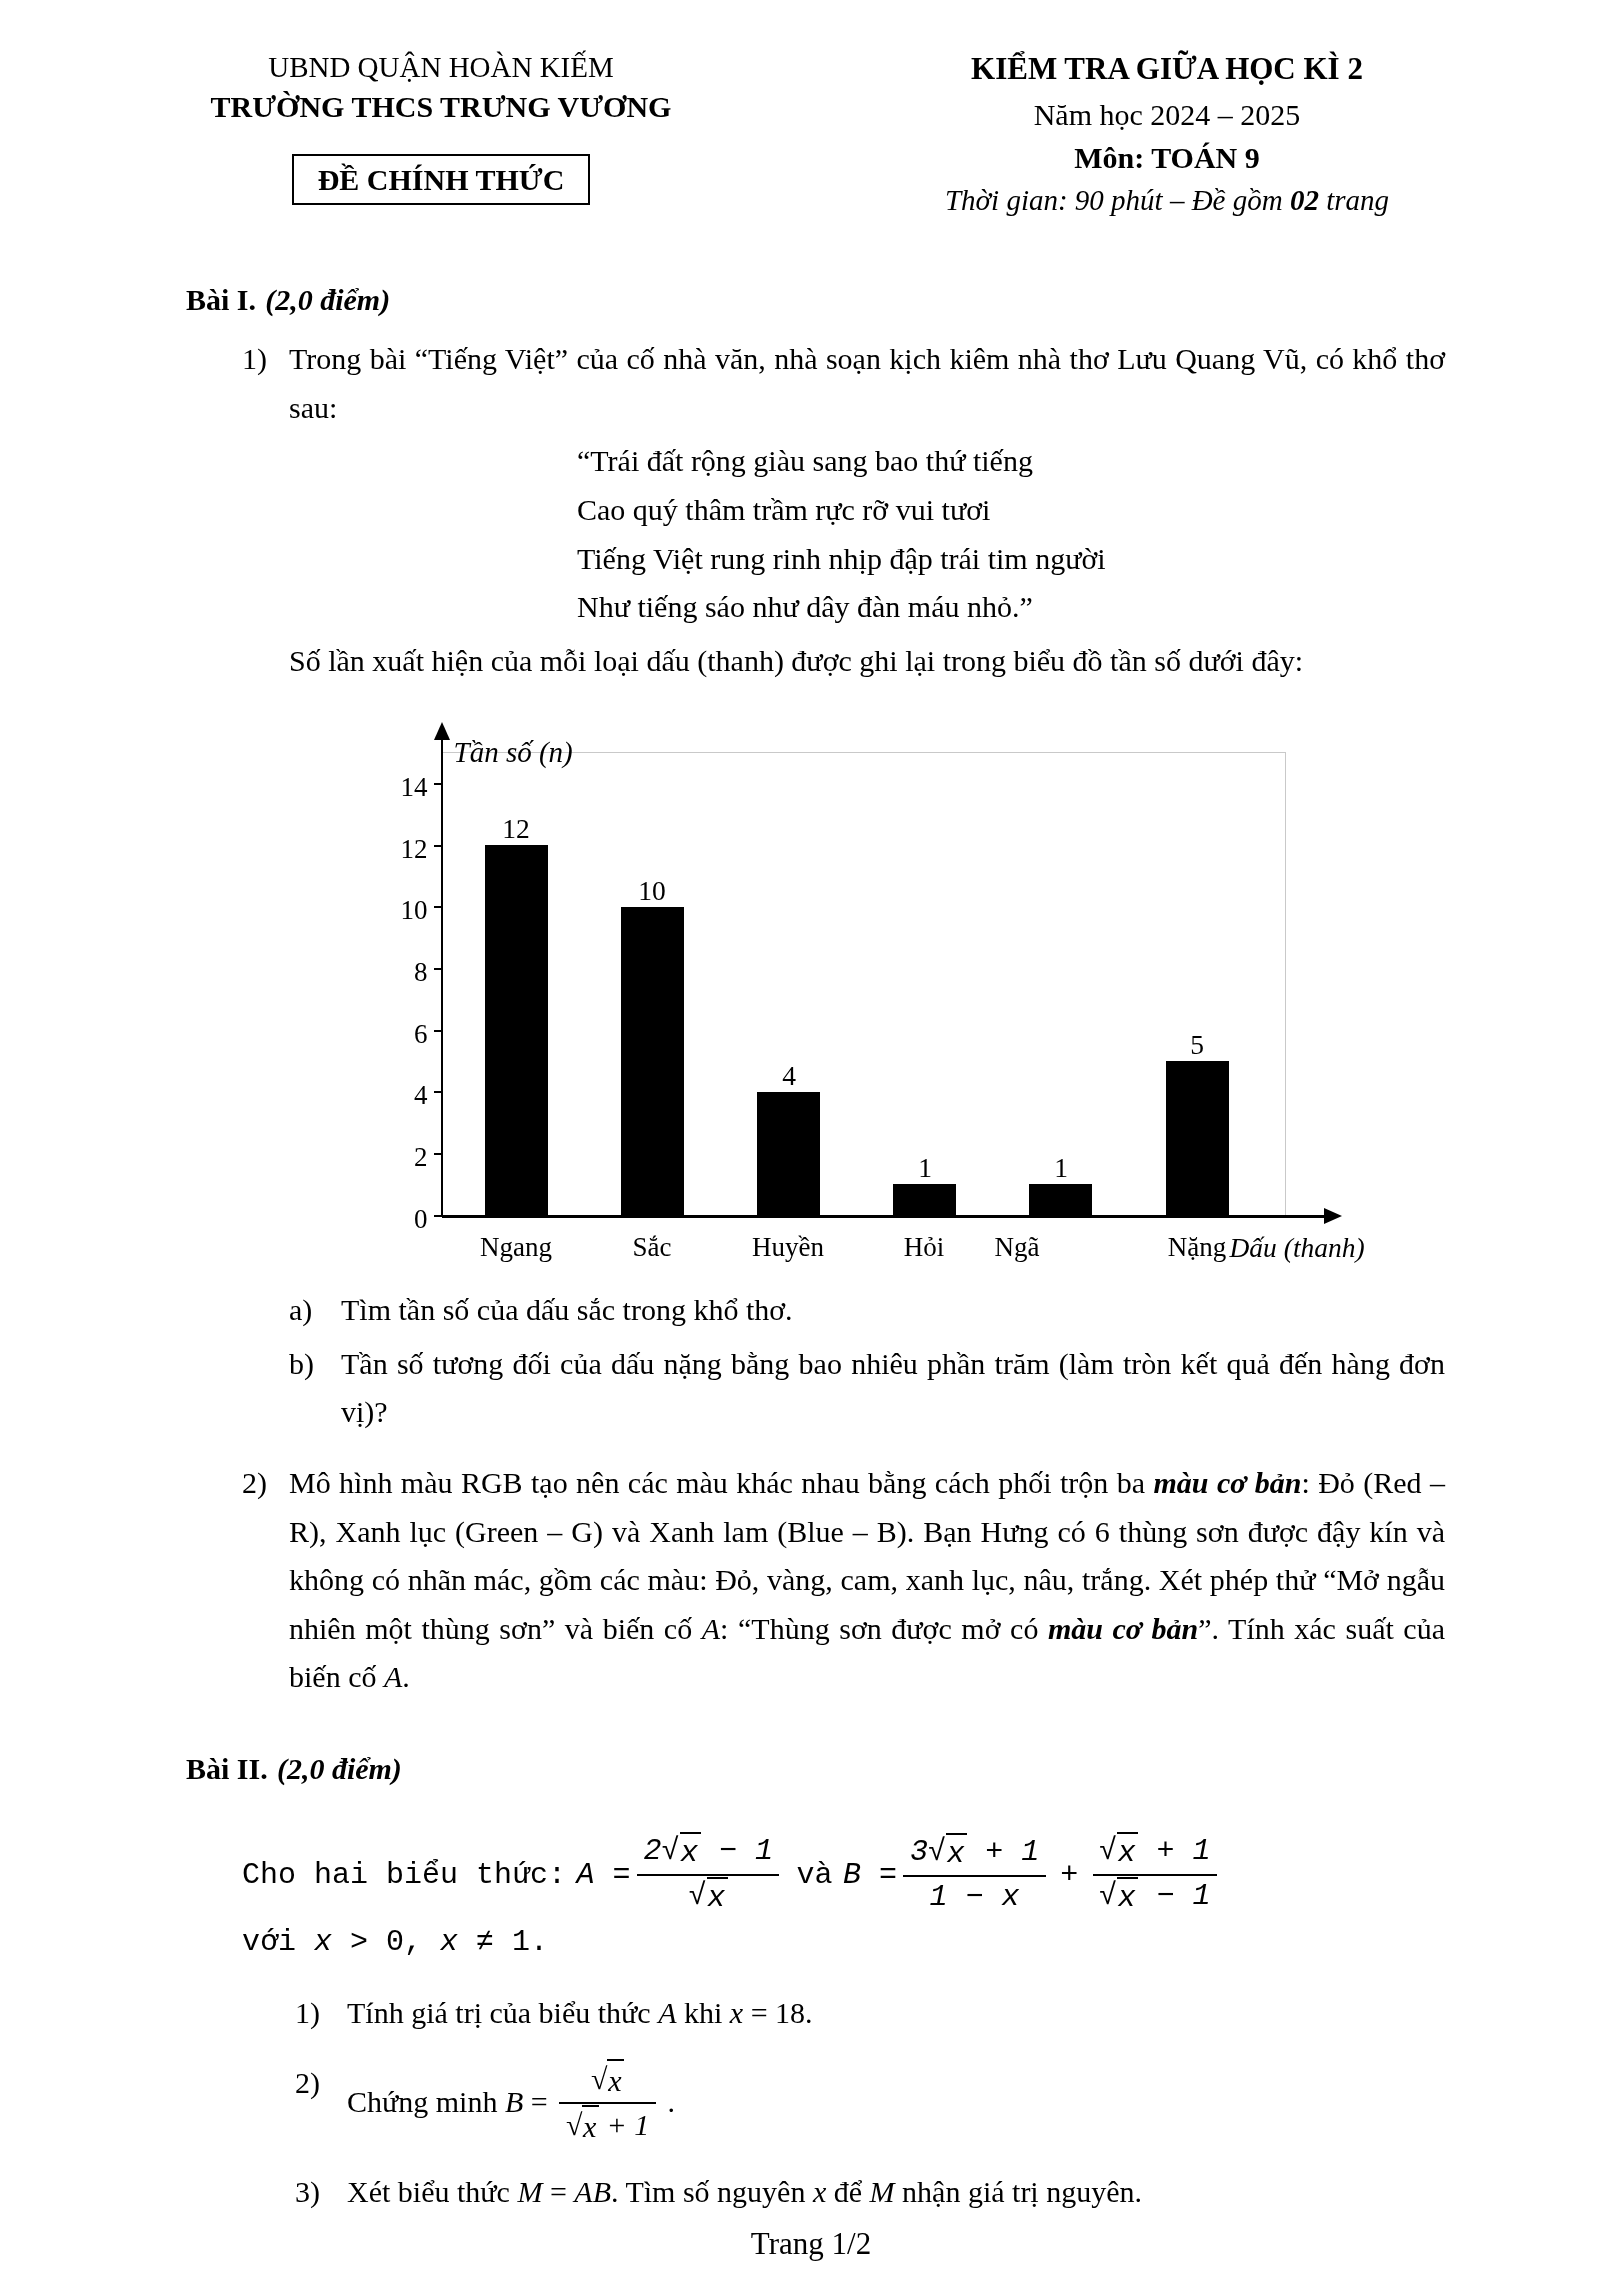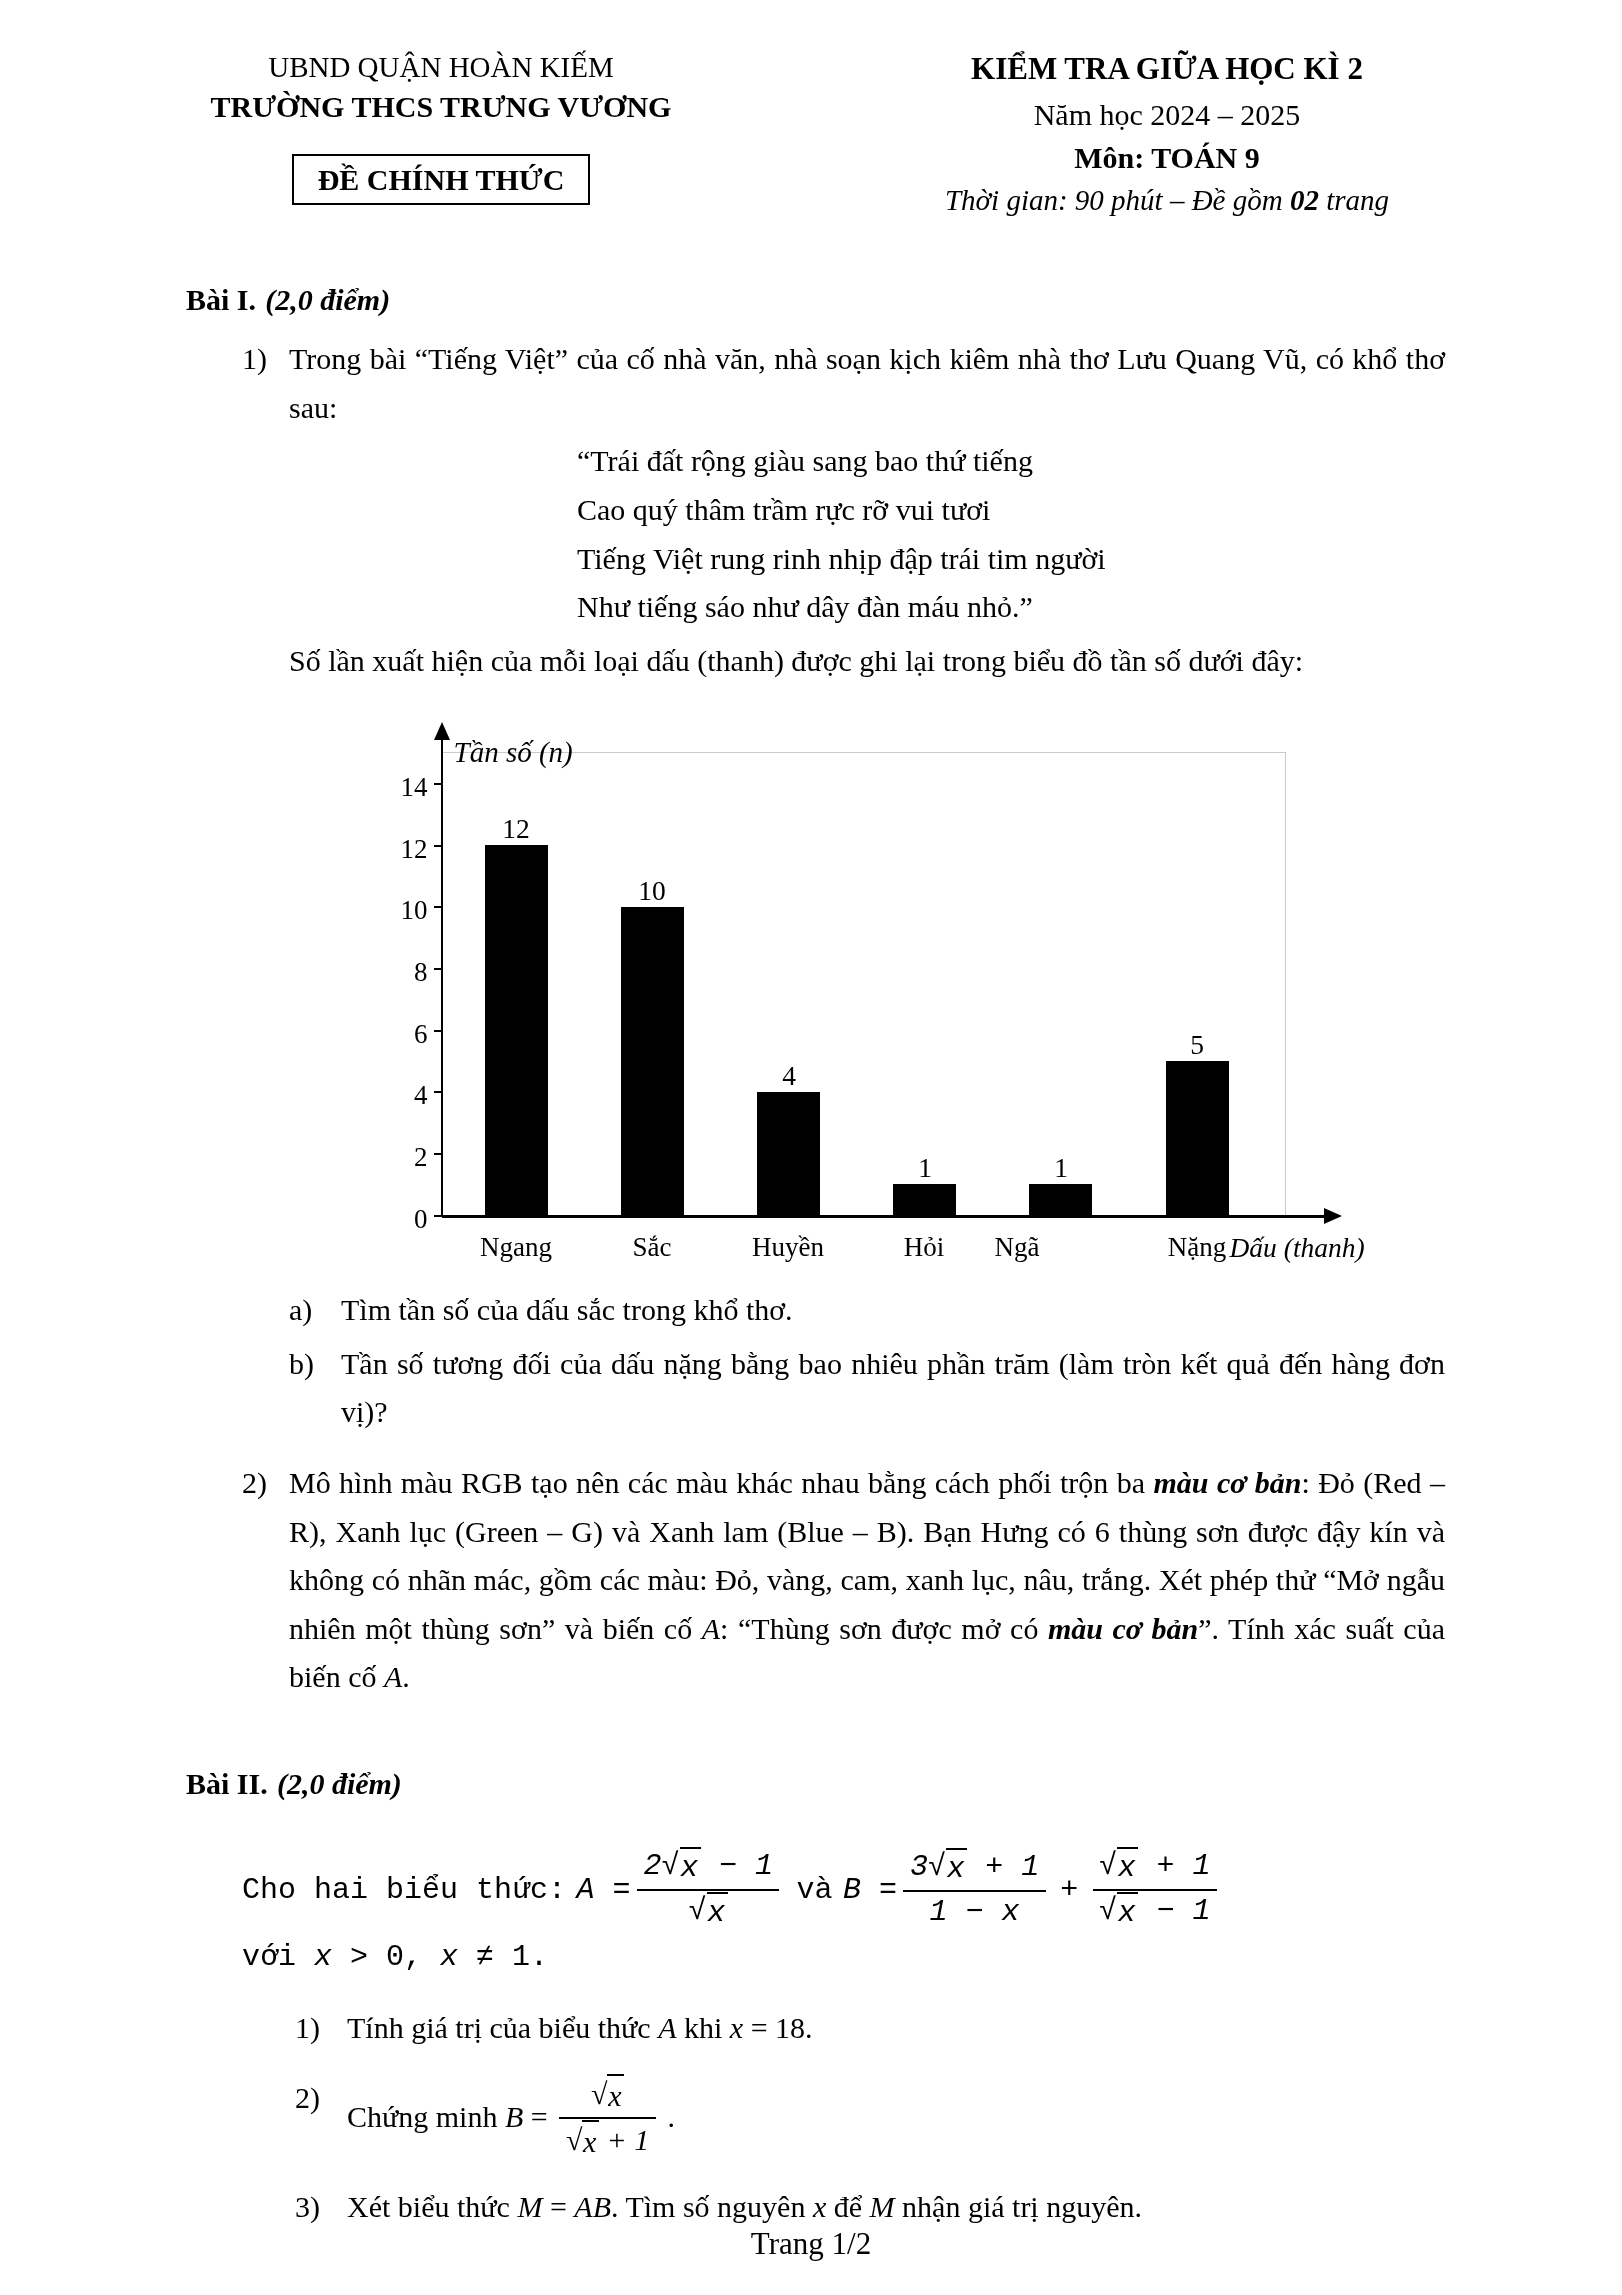--- a/index.html
+++ b/index.html
@@ -20,21 +20,21 @@
   .hdr-left .l2 { font-weight:bold; font-size:30px; margin-top:6px; }
   .stamp { display:inline-block; border:2.6px solid #000; font-weight:bold;
            font-size:30px; padding:6.5px 23.6px; margin-top:30px; }
   .hdr-right .r1 { font-weight:bold; font-size:31px; }
   .hdr-right .r2 { margin-top:10.5px; }
   .hdr-right .r3 { font-weight:bold; margin-top:9.2px; }
   .hdr-right .r4 { font-style:italic; margin-top:9.2px; font-size:29px; }
 
   
   .section-heading { font-weight:bold; margin-top:59px; line-height:1.62; }
-  .section-heading.second { margin-top:58px; }
+  .section-heading.second { margin-top:43px; }
   .pts { font-style:italic; margin-left:9.2px; }
   .item { display:flex; margin-top:10.5px; line-height:1.62; }
   .item > .n { flex:none; width:47px; margin-left:56px; }
   .item > .b { flex:1; text-align:justify; }
   .poem { margin:5.2px 0 5.2px 288px; line-height:1.62; }
   .para { line-height:1.62; }
   .sub { display:flex; margin-top:5.2px; }
   .sub > .n { flex:none; width:52px; }
   .sub > .b { flex:1; text-align:justify; }
 

